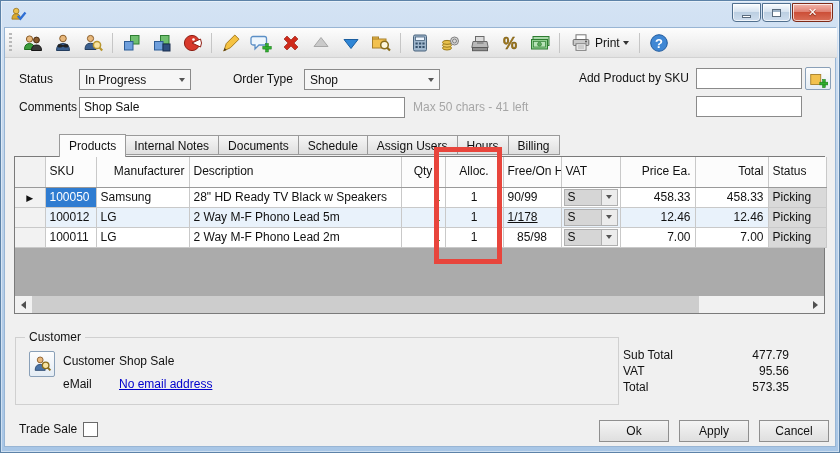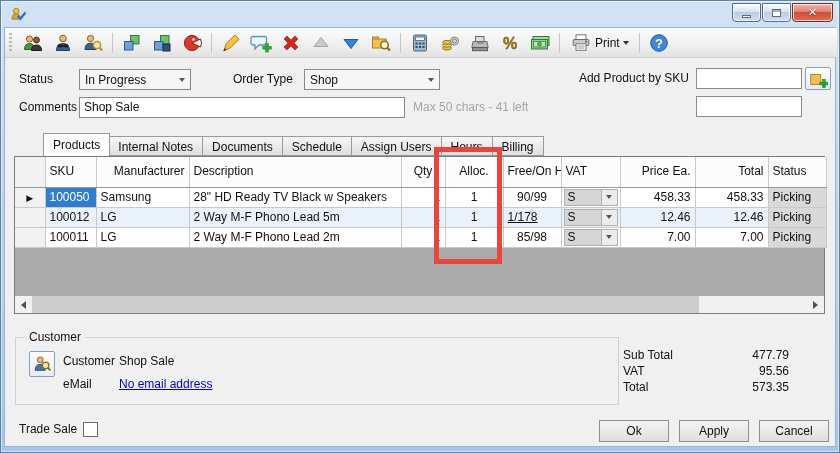--- a/index.html
+++ b/index.html
@@ -44,21 +44,21 @@
   .hint { position:absolute; height:21px; line-height:21px; color:#a6a6a6; }
   .tfield { position:absolute; background:#fff; border:1px solid #8a8a8a; height:21px;
     line-height:19px; padding:0 4px; font-size:12px; color:#111; }
   .combo { position:absolute; height:21px; background:#f6f6f6; border:1px solid #8a8a8a;
     display:flex; align-items:center; padding-left:5px; }
   .combo .combo-arrow { margin-left:auto; width:17px; display:flex; align-items:center; justify-content:center; align-self:stretch; }
   .iconbtn { position:absolute; border:1px solid #8aa0b8; border-radius:2px;
     background:linear-gradient(#fdfdfd,#e4ecf4); display:flex; align-items:center; justify-content:center; }
 
   
-  .tabs { position:absolute; left:10px; top:133px; height:22px; display:flex; align-items:flex-end;padding-left:32px; }
+  .tabs { position:absolute; left:26px; top:133px; height:22px; display:flex; align-items:center;padding-left:32px; }
   .tab { height:20px; padding:0 9px; line-height:20px; background:linear-gradient(#f6f6f6,#dfdfdf);
     border:1px solid #9a9a9a; border-left:none; color:#111; }
   .tab:first-child { border-left:1px solid #9a9a9a; }
   .tab.active { height:23px; line-height:22px; background:#fcfcfc; position:relative; z-index:3;
     border-left:1px solid #9a9a9a; margin-right:-1px; border-bottom:none; }
 
   
   .grid { position:absolute; left:13px; top:155px; width:811px; height:158px;
     border:1px solid #7a7a7a; background:#ababab; z-index:2; }
   .grid table { border-collapse:collapse; table-layout:fixed; width:809px; background:#fff; }
@@ -353,21 +353,21 @@
           </tr>
         </thead>
         <tbody>
           <tr>
             <td class="selcol"><span class="row-arrow">▶</span></td>
             <td class="cell-sel" style="text-align: left;">100050</td>
             <td style="text-align: left;">Samsung</td>
             <td style="text-align: left;">28" HD Ready TV Black w Speakers</td>
             <td class="cell-green">1</td>
             <td style="text-align: center;">1</td>
-            <td style="text-align: center;">90/99</td>
+            <td style="text-align: left;">90/99</td>
             <td class="vat-cell">
               <div class="vat-combo">
                 <span class="vtext">S</span>
                 <span class="vdrop">
                   <span class="chev-down" style="border-top-color:#555"></span>
                 </span>
               </div>
             </td>
             <td style="text-align: right;">458.33</td>
             <td style="text-align: right;">458.33</td>

